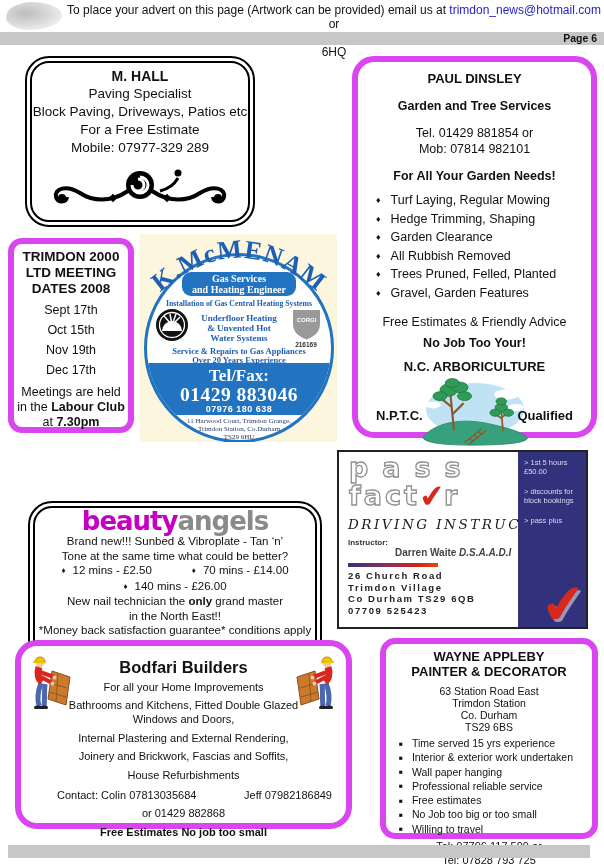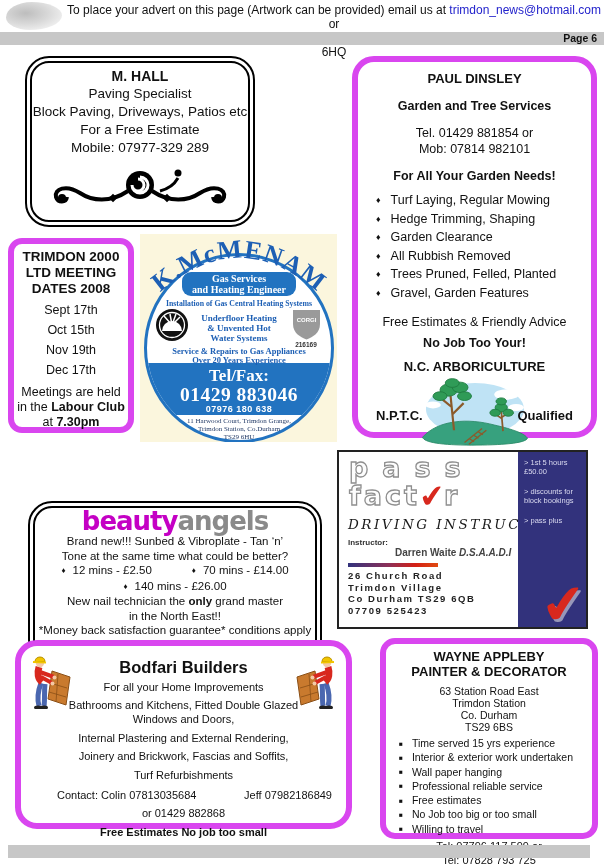--- a/index.html
+++ b/index.html
@@ -331,21 +331,21 @@
       <path d="M3,9 L16,9.5" stroke="#f2c500" stroke-width="2"></path>
     </svg>
     <div class="t">Bodfari Builders</div>
     <div class="s">For all your Home Improvements</div>
     <div class="g1">
       <div>Bathrooms and Kitchens, Fitted Double Glazed</div>
       <div>Windows and Doors,</div>
     </div>
     <div class="l">Internal Plastering and External Rendering,</div>
     <div class="l">Joinery and Brickwork, Fascias and Soffits,</div>
-    <div class="l">Turf Refurbishments</div>
+    <div class="l">House Refurbishments</div>
     <div class="contacts">
       <span>Contact: Colin 07813035684</span>
       <span>Jeff 07982186849</span>
     </div>
     <div class="or">or 01429 882868</div>
     <div class="f">Free Estimates No job too small</div>
   </div>
 
   <div class="abs ad rbox wayne">
     <div class="t">WAYNE APPLEBY</div>

